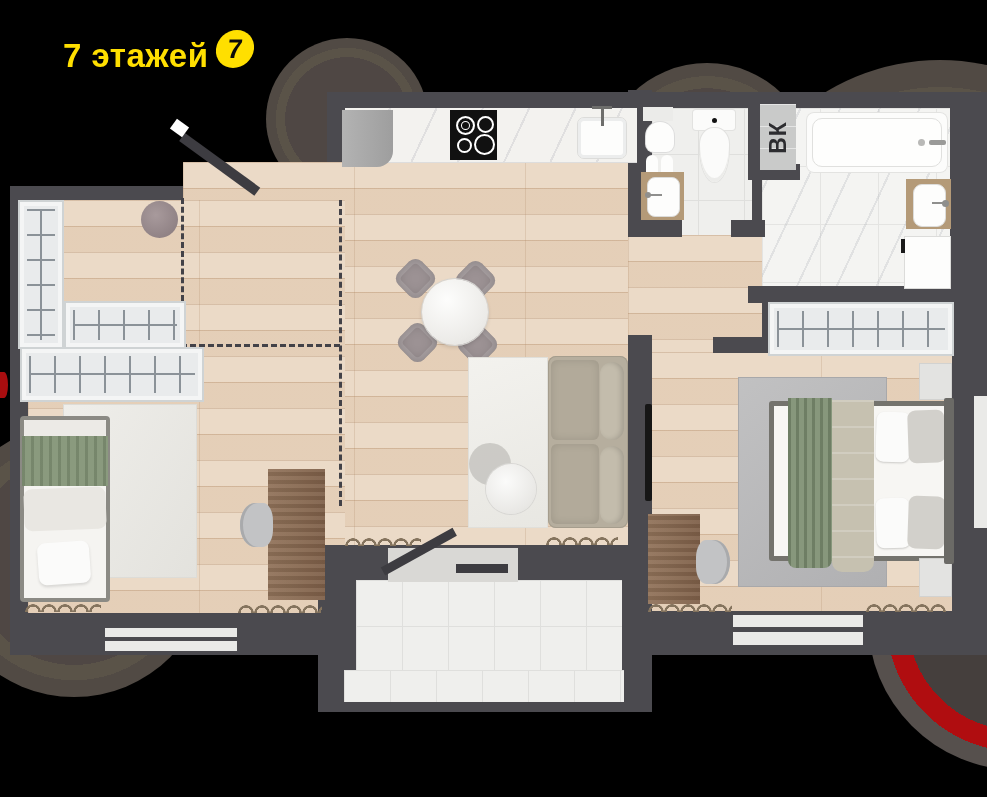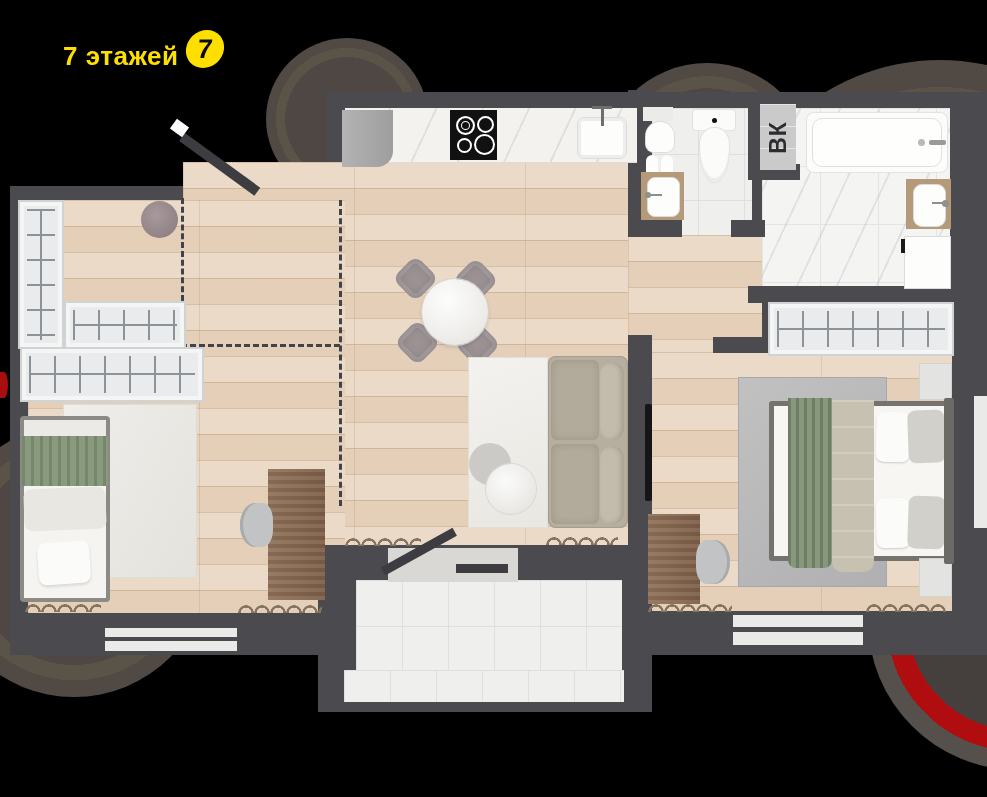--- a/index.html
+++ b/index.html
@@ -39,21 +39,21 @@
     background-image:
       repeating-linear-gradient(180deg,#8b9298 0 2px,transparent 2px 25px),
       linear-gradient(90deg,transparent calc(50% - 1px),#8b9298 calc(50% - 1px) calc(50% + 1px),transparent calc(50% + 1px));}
   .rad{position:absolute;z-index:5;height:13px;
     background:radial-gradient(9px 9px at 8px 13px, transparent 5.5px, #85745e 5.5px, #85745e 7.5px, transparent 8px) repeat-x;
     background-size:16px 13px;}
   .white-box{background:#fdfdfc;border:1px solid #dcdcda;}
   .bar{position:absolute;z-index:6;background:#3d3c41;}
   
   #title-row{position:absolute;left:63px;top:36px;z-index:7;display:flex;align-items:flex-start;gap:8px;}
-  #title-text{color:#ffdf00;font-size:26px;font-weight:700;letter-spacing:.5px;line-height:40px;text-align:right;}
+  #title-text{color:#ffdf00;font-size:33px;font-weight:700;letter-spacing:.5px;line-height:40px;text-align:right;}
   #badge{width:38px;height:38px;border-radius:50%;background:#ffdf00;color:#0a0a0a;
          display:flex;align-items:center;justify-content:center;font-size:27px;font-weight:800;
          transform:translateY(-6px) skewX(-6deg);}
   
   #vk{position:absolute;left:760px;top:104px;width:36px;height:66px;z-index:5;
       background:#c9cac9;background-image:repeating-linear-gradient(180deg,rgba(255,255,255,.5) 0 1px,transparent 1px 22px);
       display:flex;align-items:center;justify-content:center;}
   #vk span{transform:rotate(-90deg);font-size:23px;font-weight:700;color:#2d2d30;letter-spacing:1px;}
   .chair-sq{position:absolute;z-index:4;width:33px;height:33px;border-radius:9px;background:#9c9294;
             box-shadow:inset 0 0 0 5px rgba(255,255,255,.14), inset 0 0 12px rgba(0,0,0,.25);transform:rotate(45deg);}

